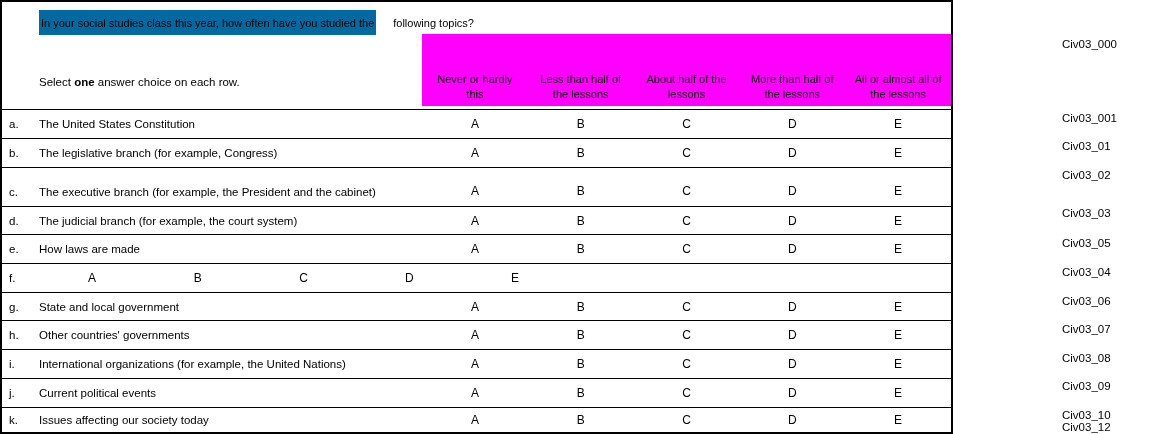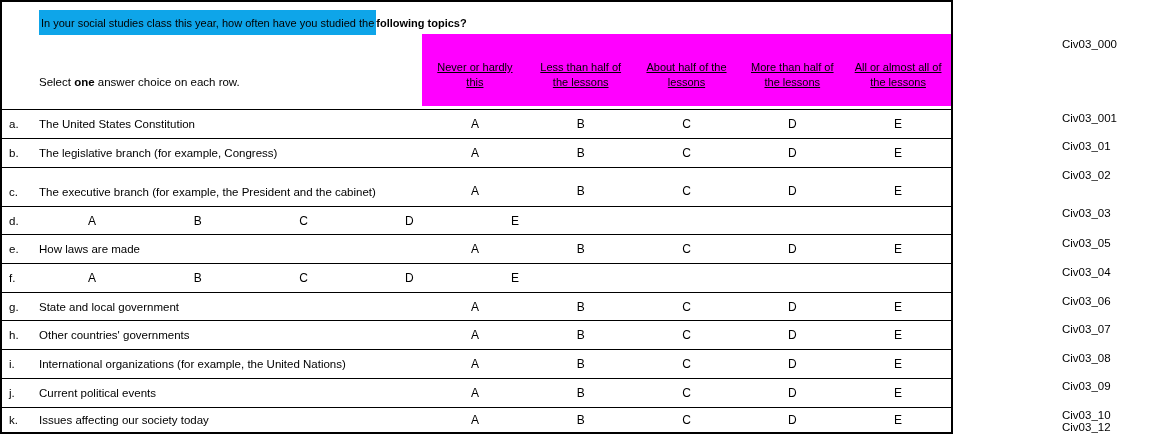--- a/index.html
+++ b/index.html
@@ -19,35 +19,35 @@
     background: #fff;
   }
 
   .thead { position: relative; flex: none; height: 108px; border-bottom: 1.5px solid #000; }
 
   .question {
     position: absolute; left: 37px; top: 8px; height: 25px;
     display: flex; align-items: center;
     font-size: 11px; white-space: nowrap;
   }
-  .hl { background: #0ea5e9; height: 25px; display: flex; align-items: center; padding: 0 2px; }
-  .qrest { margin-left: 0; font-weight: bold; }
+  .hl { background: #0369a1; height: 25px; display: flex; align-items: center; padding: 0 2px; }
+  .qrest { margin-left: 17px; }
 
   .select-line { position: absolute; left: 37px; bottom: 21px; font-size: 11.5px; white-space: nowrap; }
 
   .answers-header {
     position: absolute; left: 420px; right: 0; top: 32px; bottom: 3px;
     background: #FF00FF;
     display: flex;
   }
   .colhead {
     flex: 1; display: flex; flex-direction: column;
     justify-content: flex-end; align-items: center;
-    text-align: center; padding-bottom: 16px;
-    font-size: 11px; line-height: 15px; white-space: nowrap; text-decoration: underline;
+    text-align: center; padding-bottom: 4px;
+    font-size: 11px; line-height: 15px; white-space: nowrap;
   }
 
   .row { display: flex; align-items: center; flex: none; height: 29px; border-bottom: 1.5px solid #000; }
   .row.h28 { height: 28px; }
   .row.h39 { height: 39px; align-items: flex-end; }
   .row.h39 > div { padding-bottom: 8px; }
   .row.last { flex: 1; border-bottom: none; }
 
   .cl { flex: none; width: 37px; padding-left: 7px; font-size: 11.5px; }
   .ct { flex: none; width: 383px; font-size: 11.5px; white-space: nowrap; overflow: visible; }
@@ -125,20 +125,21 @@
         <div class="ans">A</div>
         <div class="ans">B</div>
         <div class="ans">C</div>
         <div class="ans">D</div>
         <div class="ans">E</div>
       </div>
     </div>
 
     <div class="row h28">
       <div class="cl">d.</div>
+      <div class="ct">The judicial branch (for example, the court system)</div>
       <div class="ca">
         <div class="ans">A</div>
         <div class="ans">B</div>
         <div class="ans">C</div>
         <div class="ans">D</div>
         <div class="ans">E</div>
       </div>
     </div>
 
     <div class="row">

